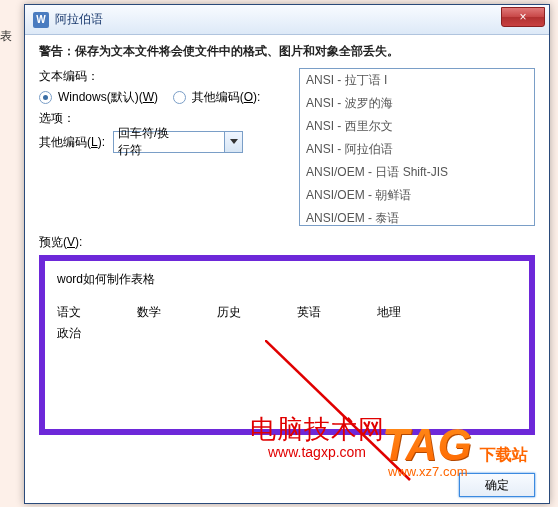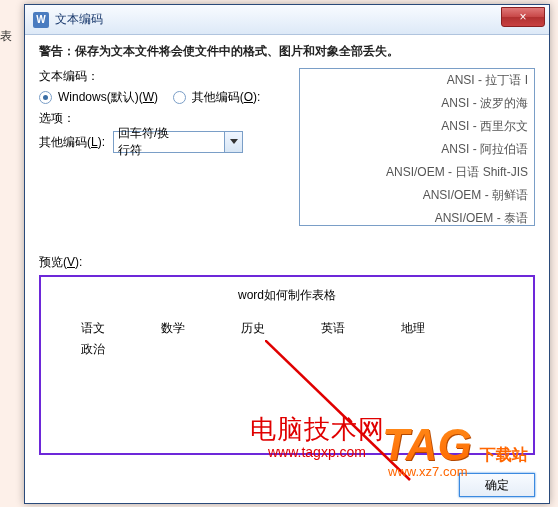--- a/index.html
+++ b/index.html
@@ -44,21 +44,21 @@
       border: 1px solid #8a2020;
       border-radius: 0 0 3px 3px;
       color: #fff;
       display: flex; align-items: center; justify-content: center;
       cursor: pointer;
     }
     .content { padding: 8px 14px; }
     .warning { color: #222; margin-bottom: 8px; font-weight: bold; }
     .row { display: flex; gap: 8px; }
     .left-col { width: 252px; }
-    .right-col { flex: 1; text-align: right; }
+    .right-col { flex: 1; }
     .label { margin-bottom: 4px; }
     .radio-row { display: flex; align-items: center; gap: 4px; margin-bottom: 4px; }
     .radio {
       width: 13px; height: 13px; border-radius: 50%;
       border: 1px solid #7a9ec7;
       display: inline-flex; align-items: center; justify-content: center;
       margin-right: 2px;
     }
     .radio.checked::after {
       content: ""; width: 5px; height: 5px; border-radius: 50%;
@@ -91,29 +91,28 @@
     .listbox-inner { }
     .list-item {
       padding: 3px 6px;
       color: #555;
       white-space: nowrap;
     }
     .listbox::-webkit-scrollbar { width: 17px; }
     .listbox::-webkit-scrollbar-track { background: #f0f0f0; border-left: 1px solid #ddd; }
     .listbox::-webkit-scrollbar-thumb { background: #cdcdcd; border: 1px solid #aaa; }
     .listbox::-webkit-scrollbar-button { height: 17px; background: #e8e8e8; border: 1px solid #bbb; }
-    .preview-label { margin-top: 28px; margin-bottom: 4px; }
+    .preview-label { margin-top: 8px; margin-bottom: 4px; }
     .preview-box {
-      border: 2px solid #6d28d9;
+      border: 6px solid #6d28d9;
       height: 180px;
       padding: 10px 12px;
       background: #fff;
       position: relative;
       overflow-y: scroll;
-      text-align: center;
     }
     .preview-box::-webkit-scrollbar { width: 17px; }
     .preview-box::-webkit-scrollbar-track { background: #f0f0f0; border-left: 1px solid #ddd; }
     .preview-box::-webkit-scrollbar-thumb { background: #cdcdcd; border: 1px solid #aaa; }
     .preview-box::-webkit-scrollbar-button { height: 17px; background: #e8e8e8; border: 1px solid #bbb; }
     .preview-title { margin-bottom: 16px; }
     .preview-cols { display: flex; flex-wrap: wrap; gap: 0; }
     .preview-cols span { width: 80px; display: inline-block; margin-bottom: 4px; }
     .arrow-line {
       position: absolute;
@@ -162,21 +161,21 @@
     .tag-url { color: #ff6600; font-size: 13px; margin-top: -6px; margin-left: 6px; }
   </style>
 </head>
 <body>
 
 <div class="bg-text">表</div>
 
 <div class="dialog">
   <div class="titlebar">
     <div class="app-icon">W</div>
-    <div class="title-text">文本编码</div>
+    <div class="title-text">阿拉伯语</div>
     <div class="close-btn">
       <span>×</span>
     </div>
   </div>
 
   <div class="content">
     <div class="warning">警告：保存为文本文件将会使文件中的格式、图片和对象全部丢失。</div>
 
     <div class="row">
       <div class="left-col">

